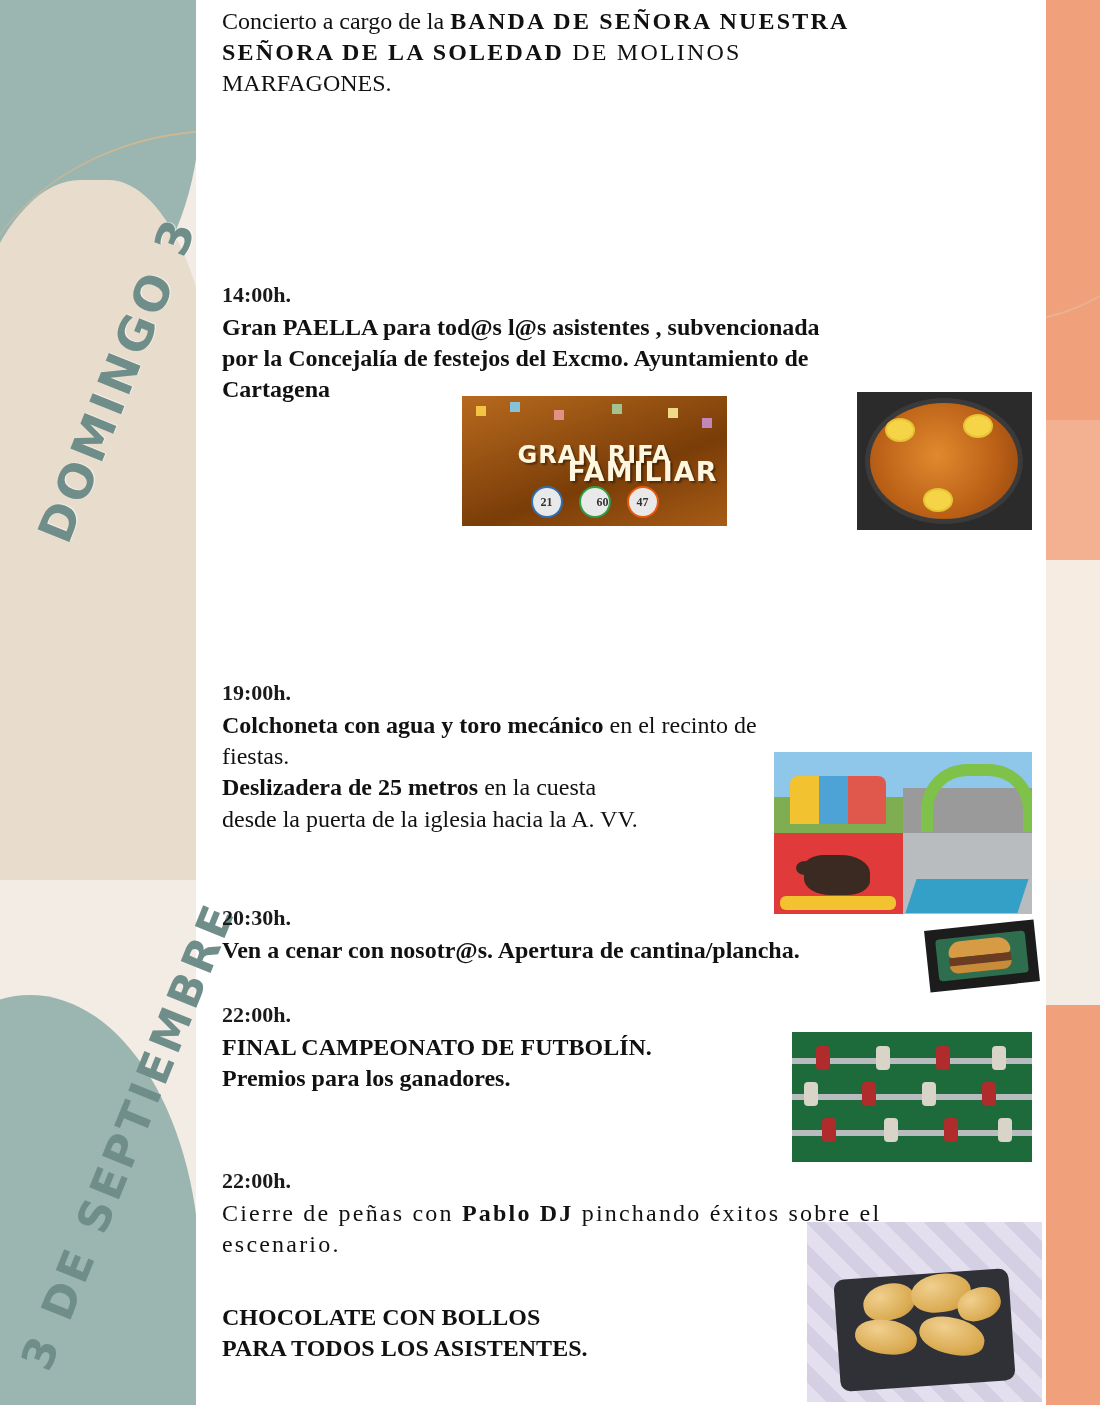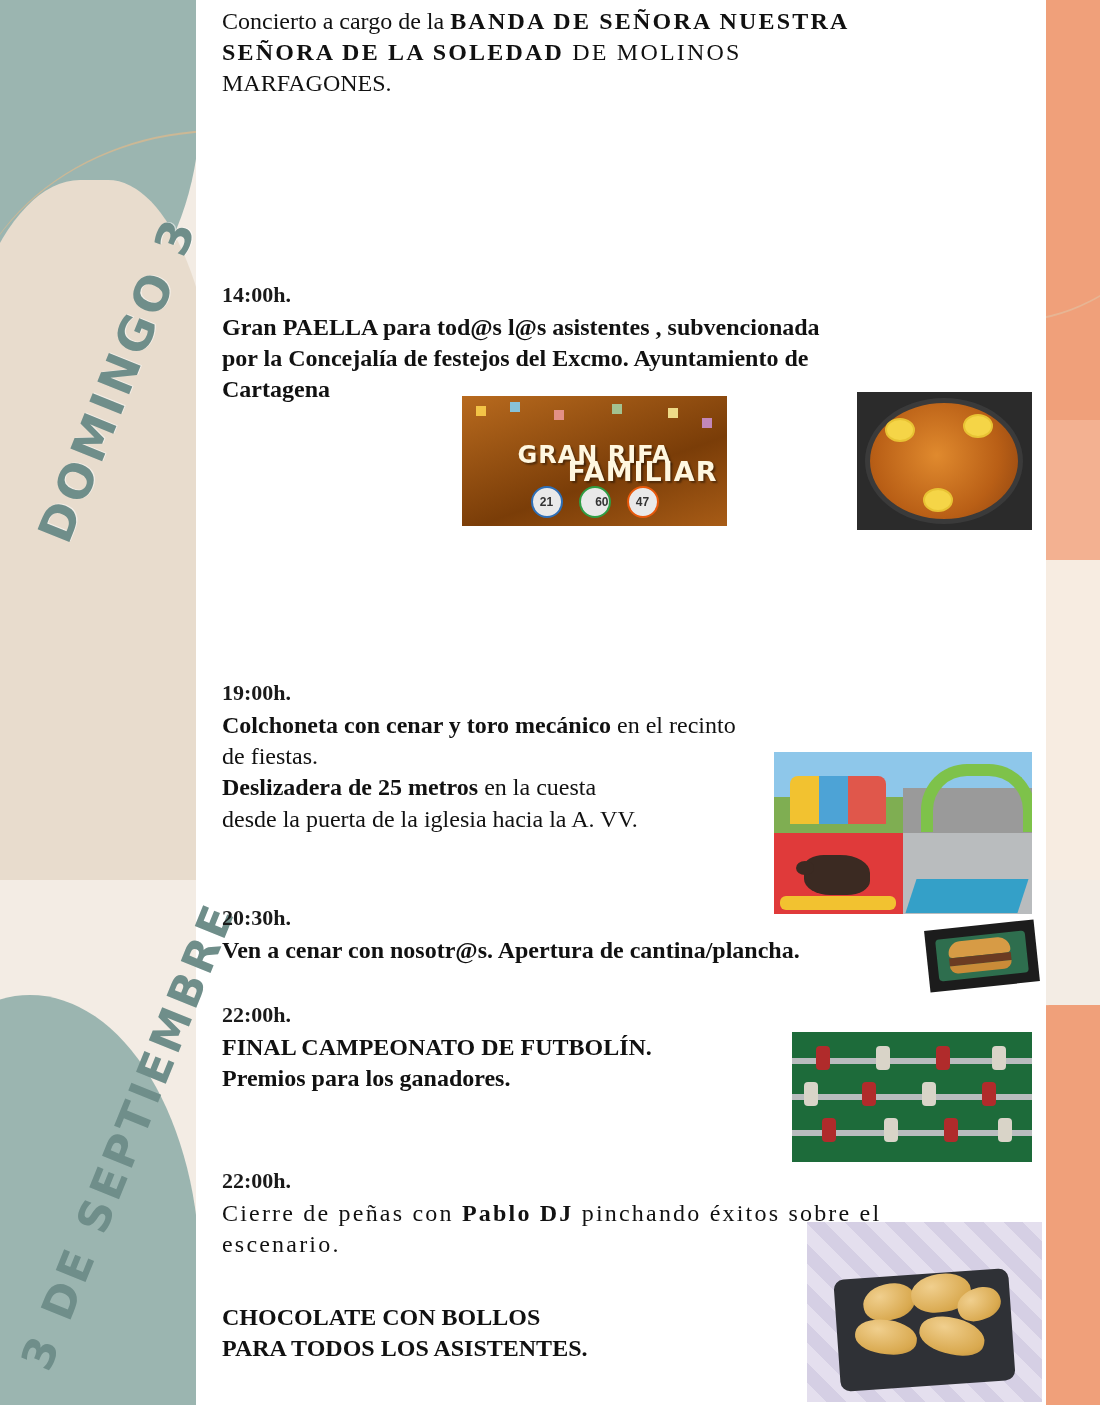--- a/index.html
+++ b/index.html
@@ -185,21 +185,21 @@
   .rifa .t1, .rifa .t2 {
     position:absolute; width:100%; text-align:center;
     font-family:"DejaVu Sans", sans-serif; font-weight:bold;
     color:#fff7e0; text-shadow:2px 2px 2px #00000066;
   }
   .rifa .t1 { top:45px; font-size:24px; letter-spacing:1px; }
   .rifa .t2 { top:60px; font-size:27px; letter-spacing:1px;padding-left:48px; }
   .rifa .balls { position:absolute; bottom:8px; width:100%; text-align:center; }
   .rifa .ball {
     display:inline-block; width:28px; height:28px; border-radius:50%;
-    margin:0 6px; font-family:Liberation Sans, sans-serif;
+    margin:0 6px; font-family:Liberation Serif, serif;
     font-size:12px; font-weight:bold; color:#333;
     line-height:28px; text-align:center;
     background:#e9e9e9; border:2px solid #2e6fb7;
   }
   .rifa .ball.g { border-color:#2f9e44;text-align:right; }
   .rifa .ball.o { border-color:#e8590c; }
 
   
   .paella {
     left:635px; top:392px; width:175px; height:138px;
@@ -383,21 +383,21 @@
       <div class="pan"></div>
       <div class="lem a"></div>
       <div class="lem b"></div>
       <div class="lem c"></div>
     </div>
 
 
     <div class="entry" style="left:0; top:680px; width:540px;">
       <div class="time">19:00h.</div>
       <div class="body">
-        <span class="b">Colchoneta con cenar y toro mecánico</span><span> en el recinto de fiestas.</span><br>
+        <span class="b">Colchoneta con agua y toro mecánico</span><span> en el recinto de fiestas.</span><br>
         <span class="b">Deslizadera de 25 metros</span><span> en la cuesta</span><br>
         <span>desde la puerta de la iglesia hacia la A. VV.</span>
       </div>
     </div>
 
     <div class="pic inflate">
       <div class="q q1">
         <div class="castle"></div>
       </div>
       <div class="q q2">

